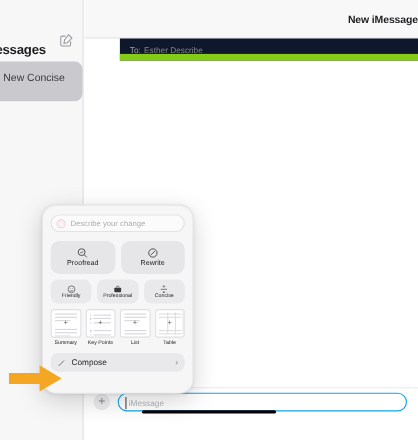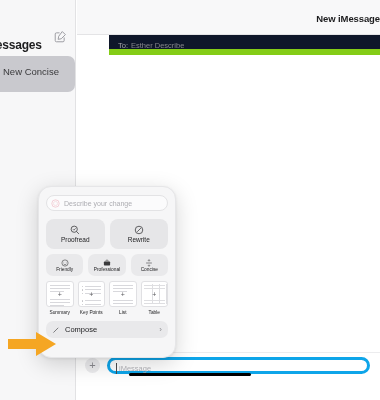--- a/index.html
+++ b/index.html
@@ -82,21 +82,21 @@
     border-top: 1px solid #ececee;
   }
   .plus-btn {
     position: absolute; left: 8px; top: 5px;
     width: 15px; height: 15px; border-radius: 50%;
     background: #ececee; color: #8a8a8f;
     font-size: 11px; line-height: 15px; text-align: center;
   }
   .msg-input {
     position: absolute; left: 30px; top: 4px; right: 10px; height: 17px;
-    border: 3px solid #0ea5e9; border-radius: 9px;
+    border: 1px solid #0ea5e9; border-radius: 9px;
     background: #ffffff;
   }
   .msg-caret {
     position: absolute; left: 6px; top: 3px; width: 1px; height: 11px;
     background: #4a4a4d;
   }
   .msg-placeholder {
     position: absolute; left: 9px; top: 3px;
     font-size: 7.5px; color: #b4b4b9; line-height: 11px;
   }

